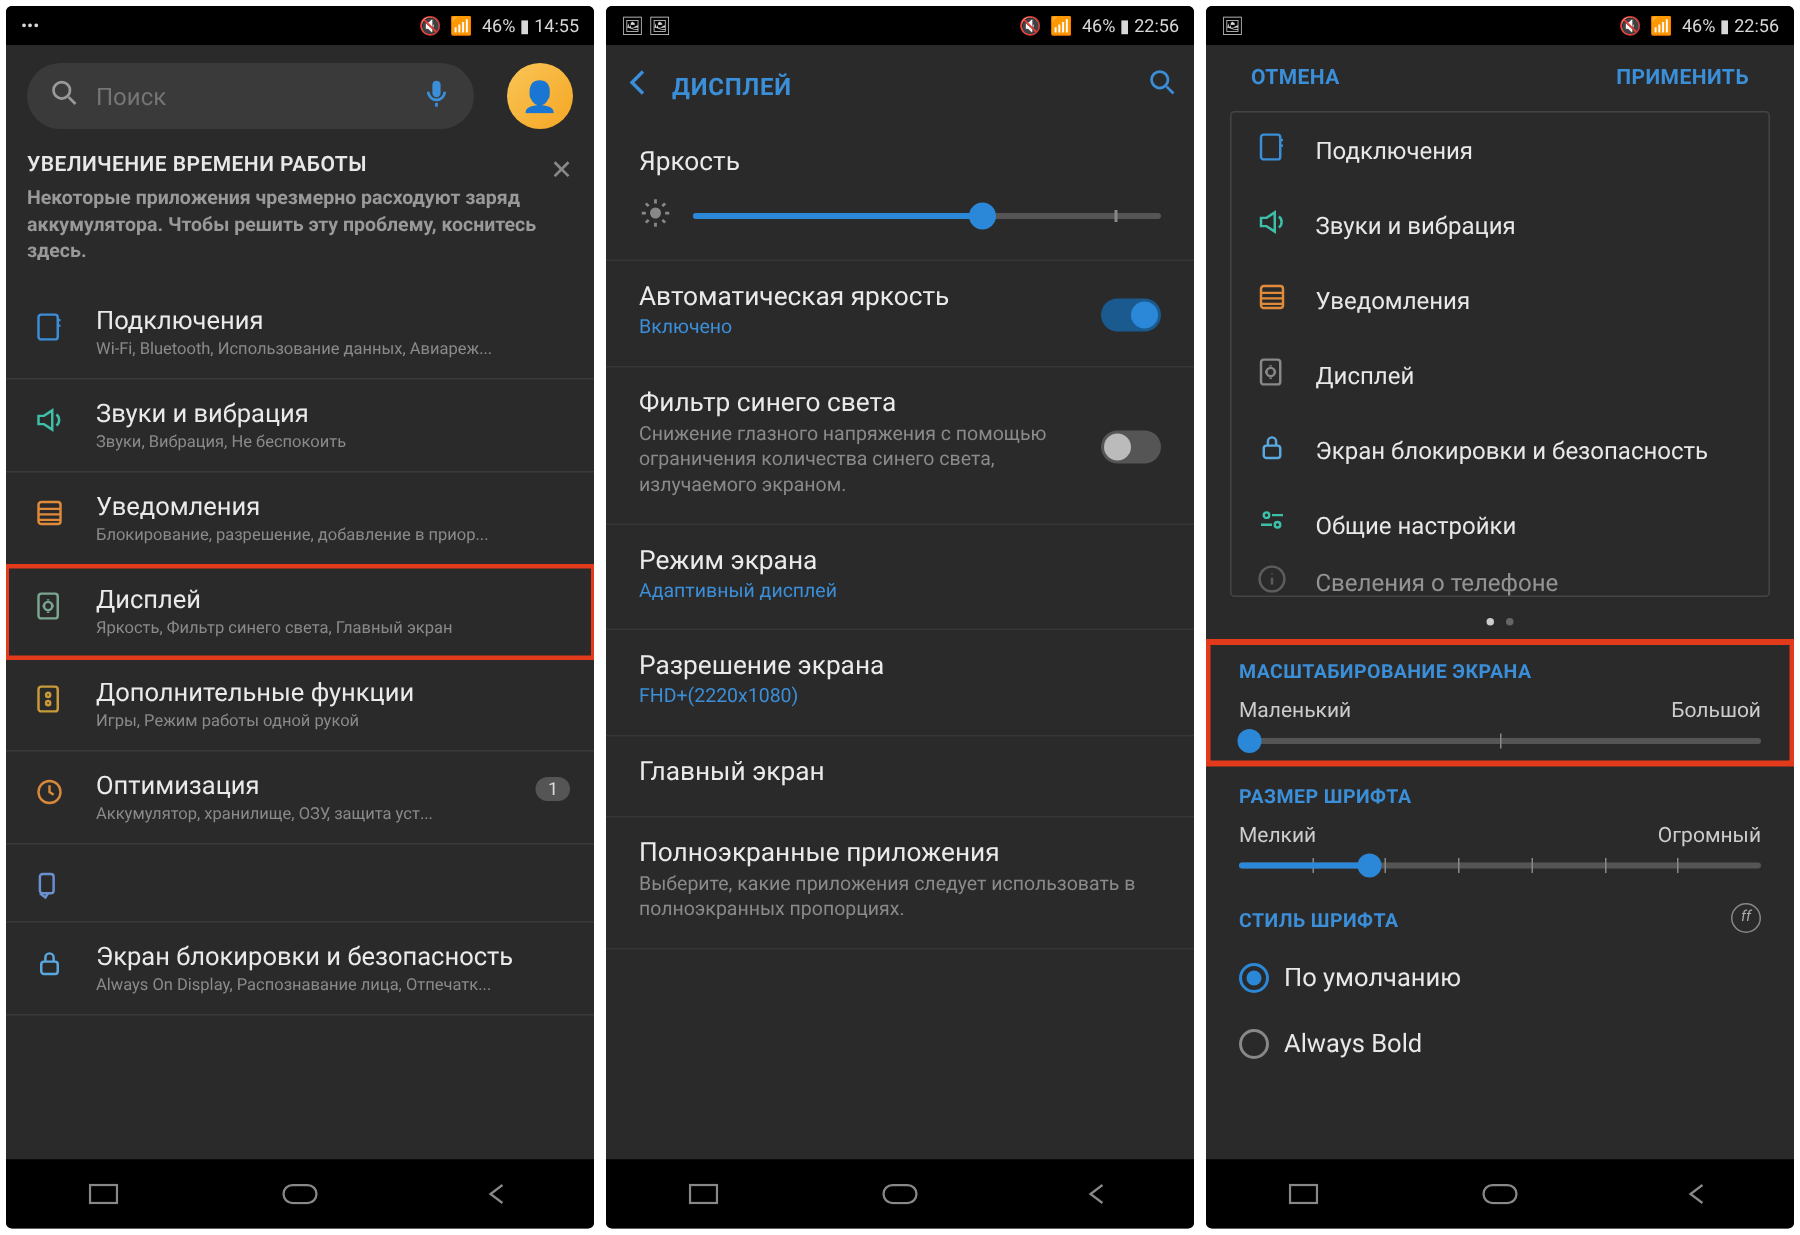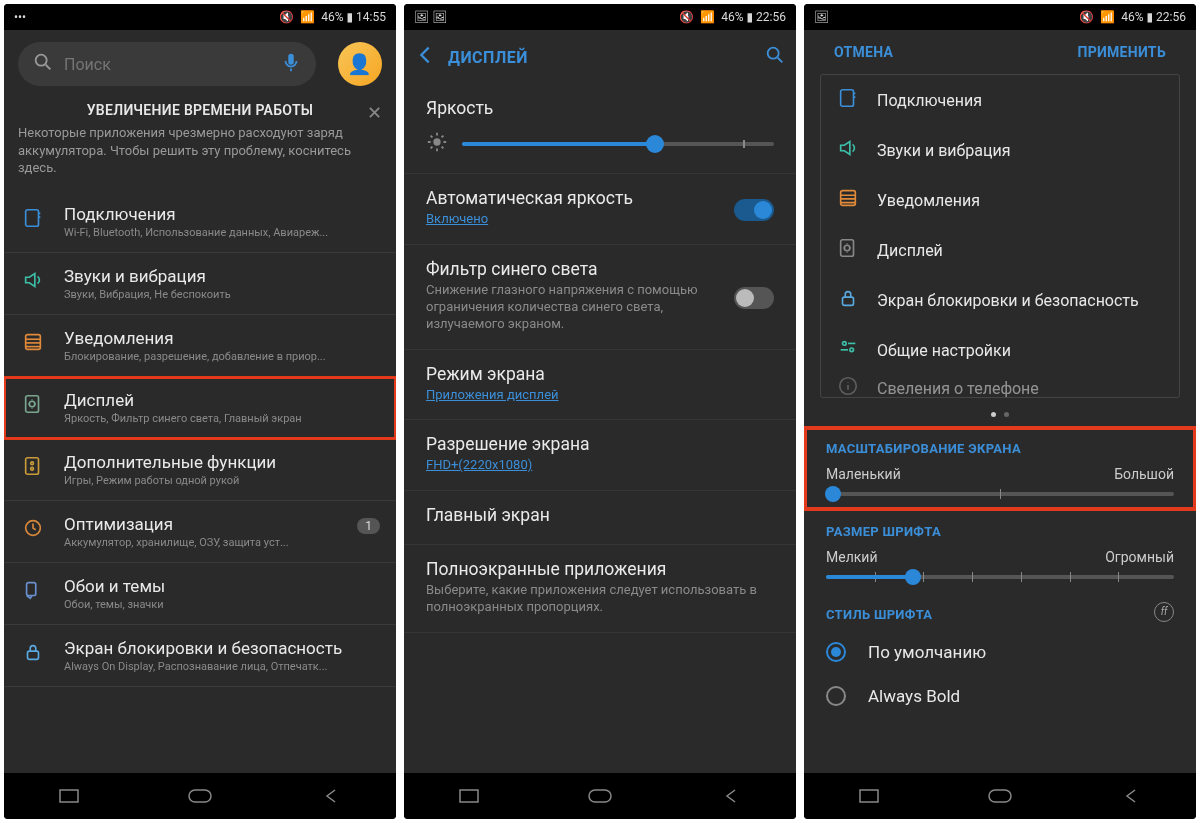--- a/index.html
+++ b/index.html
@@ -8,39 +8,39 @@
   .statusbar { height:26px; background:#000; display:flex; justify-content:space-between; align-items:center; padding:0 10px; font-size:12px; color:#d8d8d8; }
   .statusbar .left, .statusbar .right { display:flex; align-items:center; gap:6px; }
   .content { flex:1; overflow:hidden; background:#2a2a2a; display:flex; flex-direction:column; }
   .navbar { height:46px; background:#000; display:flex; justify-content:space-around; align-items:center; }
   .navkey { width:24px; height:24px; display:flex; align-items:center; justify-content:center; color:#888;}
   .searchbar { margin:12px 14px 12px 14px; background:#3a3a3a; border-radius:24px; height:44px; display:flex; align-items:center; padding:0 14px; gap:10px; }
   .searchbar input { flex:1; background:transparent; border:none; outline:none; color:#aaa; font-size:16px; }
   .avatar { width:44px; height:44px; border-radius:50%; background:linear-gradient(135deg,#f9c557,#f5a623); display:flex; align-items:center; justify-content:center; margin-right:2px;}
   .searchrow { display:flex; align-items:center; padding-right:12px; gap:8px;}
   .tipcard { margin:4px 14px 14px 14px; position:relative;}
-  .tipcard h4 { font-size:14px; font-weight:600; letter-spacing:0.3px; margin-bottom:6px; color:#e8e8e8;text-align:center; }
-  .tipcard p { font-size:13px; color:#999; line-height:1.35; }
+  .tipcard h4 { font-size:14px; font-weight:600; letter-spacing:0.3px; margin-bottom:6px; color:#e8e8e8; }
+  .tipcard p { font-size:13px; color:#999; line-height:1.35;font-weight:bold; }
   .tipcard .close { position:absolute; top:0; right:0; color:#888; font-size:18px;}
   .settings-list { flex:1; overflow-y:auto; }
   .setting-item { display:flex; align-items:flex-start; padding:13px 16px; gap:18px; border-bottom:1px solid #3a3a3a; }
   .setting-item .iconcol { width:26px; display:flex; justify-content:center; padding-top:3px; }
   .setting-item .textcol { flex:1; min-width:0;}
   .setting-item .title { font-size:17px; color:#eaeaea; margin-bottom:2px;}
   .setting-item .sub { font-size:11px; color:#8a8a8a; white-space:nowrap; overflow:hidden; text-overflow:ellipsis;}
   .setting-item .badge { background:#555; color:#ddd; border-radius:10px; font-size:12px; padding:1px 8px; margin-top:4px;}
   .highlight-red { outline:3px solid #e23a1b; outline-offset:-2px; }
   .appbar { display:flex; align-items:center; height:54px; padding:0 10px; gap:12px; }
   .appbar .back { color:#3b8ed8; }
   .appbar .title { color:#3b8ed8; font-weight:700; font-size:16px; letter-spacing:0.5px; flex:1;}
   .appbar .search { color:#3b8ed8; }
   .display-list .ditem { padding:14px 22px 16px; border-bottom:1px solid #363636;}
   .display-list .dtitle { font-size:17.5px; color:#eaeaea; margin-bottom:3px;}
   .display-list .dsub { font-size:13px; color:#8a8a8a; line-height:1.3;}
-  .display-list .dsub.link { color:#3b8ed8;text-decoration:underline; }
+  .display-list .dsub.link { color:#3b8ed8; }
   .slider-row { display:flex; align-items:center; gap:14px; padding:6px 22px 16px;}
   .slider { flex:1; height:4px; background:#555; border-radius:2px; position:relative;}
   .slider .fill { position:absolute; left:0; top:0; bottom:0; background:#2b88d8; border-radius:2px;}
   .slider .thumb { position:absolute; top:50%; width:18px; height:18px; background:#2b88d8; border-radius:50%; transform:translate(-50%,-50%);}
   .slider .mark { position:absolute; top:-2px; width:2px; height:8px; background:#888;}
   .toggle-row { display:flex; align-items:center; padding:14px 22px 16px; gap:14px; border-bottom:1px solid #363636;}
   .toggle-row .t-text { flex:1;}
   .switch { width:40px; height:22px; background:#555; border-radius:11px; position:relative; margin-top:4px;}
   .switch .knob { position:absolute; width:18px; height:18px; background:#bbb; border-radius:50%; top:2px; left:2px;}
   .switch.on { background:#1a5a8f;}
@@ -48,21 +48,21 @@
   .topbtns { display:flex; justify-content:space-between; padding:14px 30px; }
   .topbtns span { color:#3b8ed8; font-weight:700; font-size:14px; letter-spacing:0.3px;}
   .catlist { border:1px solid #444; margin:0 16px 10px; border-radius:3px;}
   .catitem { display:flex; align-items:center; gap:18px; padding:12px 16px; font-size:16px;}
   .section-head { color:#3b8ed8; font-size:13px; font-weight:700; letter-spacing:0.3px; padding:14px 22px 8px;}
   .scale-row { display:flex; justify-content:space-between; padding:2px 22px 6px; font-size:14px; color:#ccc;}
   .slider2 { margin:4px 22px 14px; height:4px; background:#555; border-radius:2px; position:relative;}
   .slider2 .tick { position:absolute; top:-3px; width:1px; height:10px; background:#888;}
   .slider2 .fill { position:absolute; left:0; top:0; bottom:0; background:#2b88d8; border-radius:2px;}
   .slider2 .thumb { position:absolute; top:50%; width:16px; height:16px; background:#2b88d8; border-radius:50%; transform:translate(-50%,-50%);}
-  .radio-row { display:flex; align-items:center; gap:22px; padding:12px 22px; font-size:17px;}
+  .radio-row { display:flex; align-items:center; gap:10px; padding:12px 22px; font-size:17px;}
   .radio { width:20px; height:20px; border:2px solid #888; border-radius:50%; display:flex; align-items:center; justify-content:center;}
   .radio.sel { border-color:#2b88d8;}
   .radio.sel::after { content:""; width:10px; height:10px; background:#2b88d8; border-radius:50%;}
   .pager { display:flex; justify-content:center; gap:8px; padding:4px 0 10px;}
   .pager .dot { width:5px; height:5px; border-radius:50%; background:#666;}
   .pager .dot.active { background:#ccc;}
   .icon-svg { width:22px; height:22px; }
   .ff-badge { width:20px; height:20px; border:1px solid #888; border-radius:50%; display:flex; align-items:center; justify-content:center; font-size:10px; color:#aaa; font-style:italic;}
   .section-block { position:relative; }
   .section-block.highlight-red::before { content:""; position:absolute; inset:0; border:3px solid #e23a1b; pointer-events:none;}
@@ -186,24 +186,20 @@
     </div>
     <div class="badge">1</div>
         </div>
         <div class="setting-item">
           <div class="iconcol" style="color:#6a90d0">
             <svg class="icon-svg" viewBox="0 0 24 24" fill="none" stroke="currentColor" stroke-width="1.8">
               <rect x="5" y="4" width="10" height="14" rx="2"></rect>
               <path d="M5 18l4 3 2-3"></path>
             </svg>
           </div>
-    <div class="textcol">
-      <div class="title">Обои и темы</div>
-      <div class="sub">Обои, темы, значки</div>
-    </div>
     </div>
         <div class="setting-item">
           <div class="iconcol" style="color:#5aa8e0">
             <svg class="icon-svg" viewBox="0 0 24 24" fill="none" stroke="currentColor" stroke-width="1.8">
               <rect x="6" y="11" width="12" height="9" rx="2"></rect>
               <path d="M9 11V8a3 3 0 016 0v3"></path>
             </svg>
           </div>
     <div class="textcol">
       <div class="title">Экран блокировки и безопасность</div>
@@ -300,21 +296,21 @@
           <div class="dsub">Снижение глазного напряжения с помощью ограничения количества синего света, излучаемого экраном.</div>
         </div>
         <div class="switch">
             <div class="knob"></div>
           </div>
       </div>
 
 
       <div class="ditem">
         <div class="dtitle">Режим экрана</div>
-        <div class="dsub link">Приложения дисплей</div>
+        <div class="dsub link">Адаптивный дисплей</div>
       </div>
 
       <div class="ditem">
         <div class="dtitle">Разрешение экрана</div>
         <div class="dsub link">FHD+(2220x1080)</div>
       </div>
 
       <div class="ditem">
         <div class="dtitle">Главный экран</div>
       </div>

